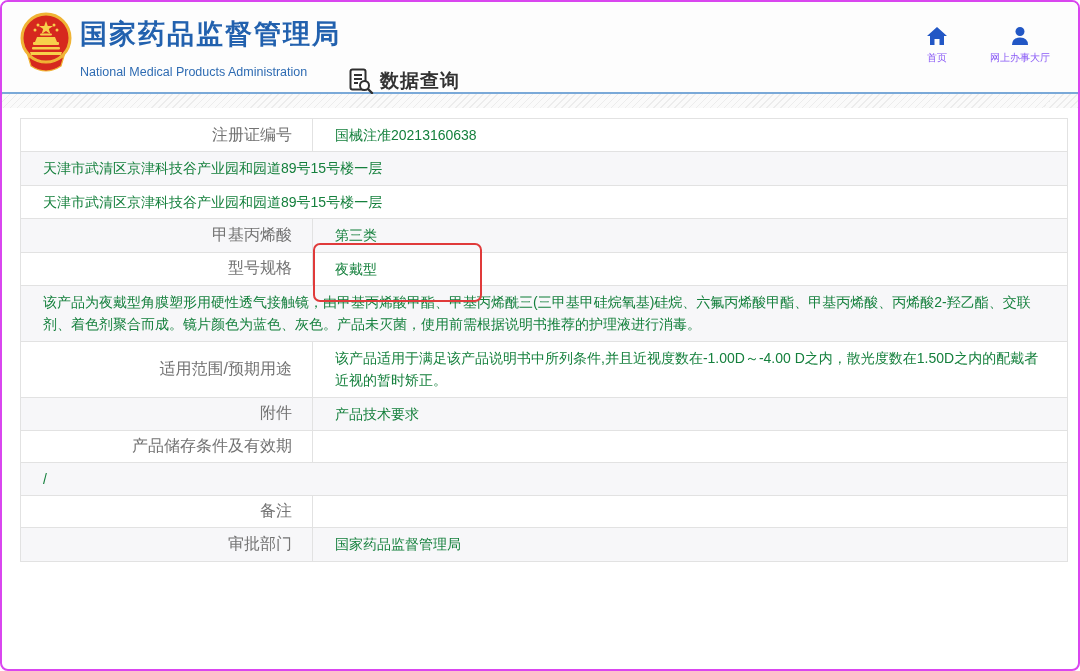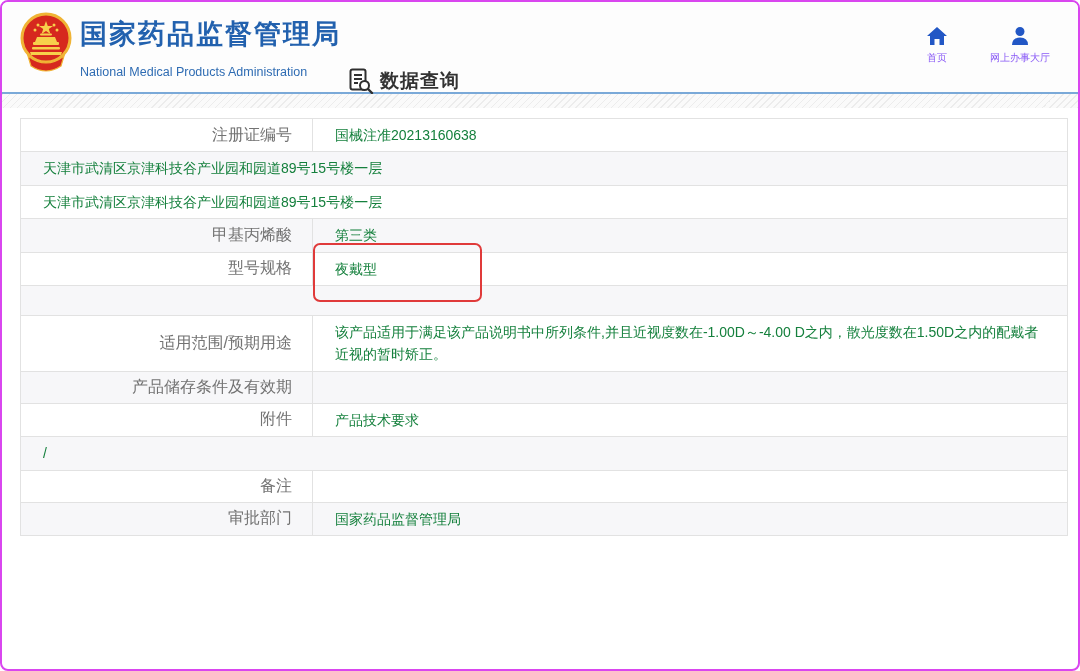--- a/index.html
+++ b/index.html
@@ -178,34 +178,35 @@
     </div>
     <div class="row">
       <div class="cell-label">甲基丙烯酸</div>
       <div class="cell-value">第三类</div>
     </div>
     <div class="row">
       <div class="cell-label">型号规格</div>
       <div class="cell-value">夜戴型</div>
     </div>
     <div class="row">
+      <div class="cell-value">该产品为夜戴型角膜塑形用硬性透气接触镜，由甲基丙烯酸甲酯、甲基丙烯酰三(三甲基甲硅烷氧基)硅烷、六氟丙烯酸甲酯、甲基丙烯酸、丙烯酸2-羟乙酯、交联剂、着色剂聚合而成。镜片颜色为蓝色、灰色。产品未灭菌，使用前需根据说明书推荐的护理液进行消毒。</div>
     </div>
     <div class="row">
       <div class="cell-label">适用范围/预期用途</div>
       <div class="cell-value">该产品适用于满足该产品说明书中所列条件,并且近视度数在-1.00D～-4.00 D之内，散光度数在1.50D之内的配戴者近视的暂时矫正。</div>
     </div>
     <div class="row">
+      <div class="cell-label">附件</div>
+      <div class="cell-value">产品技术要求</div>
+    </div>
+    <div class="row">
       <div class="cell-label">产品储存条件及有效期</div>
       <div class="cell-value"></div>
     </div>
     <div class="row">
-      <div class="cell-label">附件</div>
-      <div class="cell-value">产品技术要求</div>
-    </div>
-    <div class="row">
       <div class="cell-value">/</div>
     </div>
     <div class="row">
       <div class="cell-label">备注</div>
       <div class="cell-value"></div>
     </div>
     <div class="row">
       <div class="cell-label">审批部门</div>
       <div class="cell-value">国家药品监督管理局</div>
     </div>

